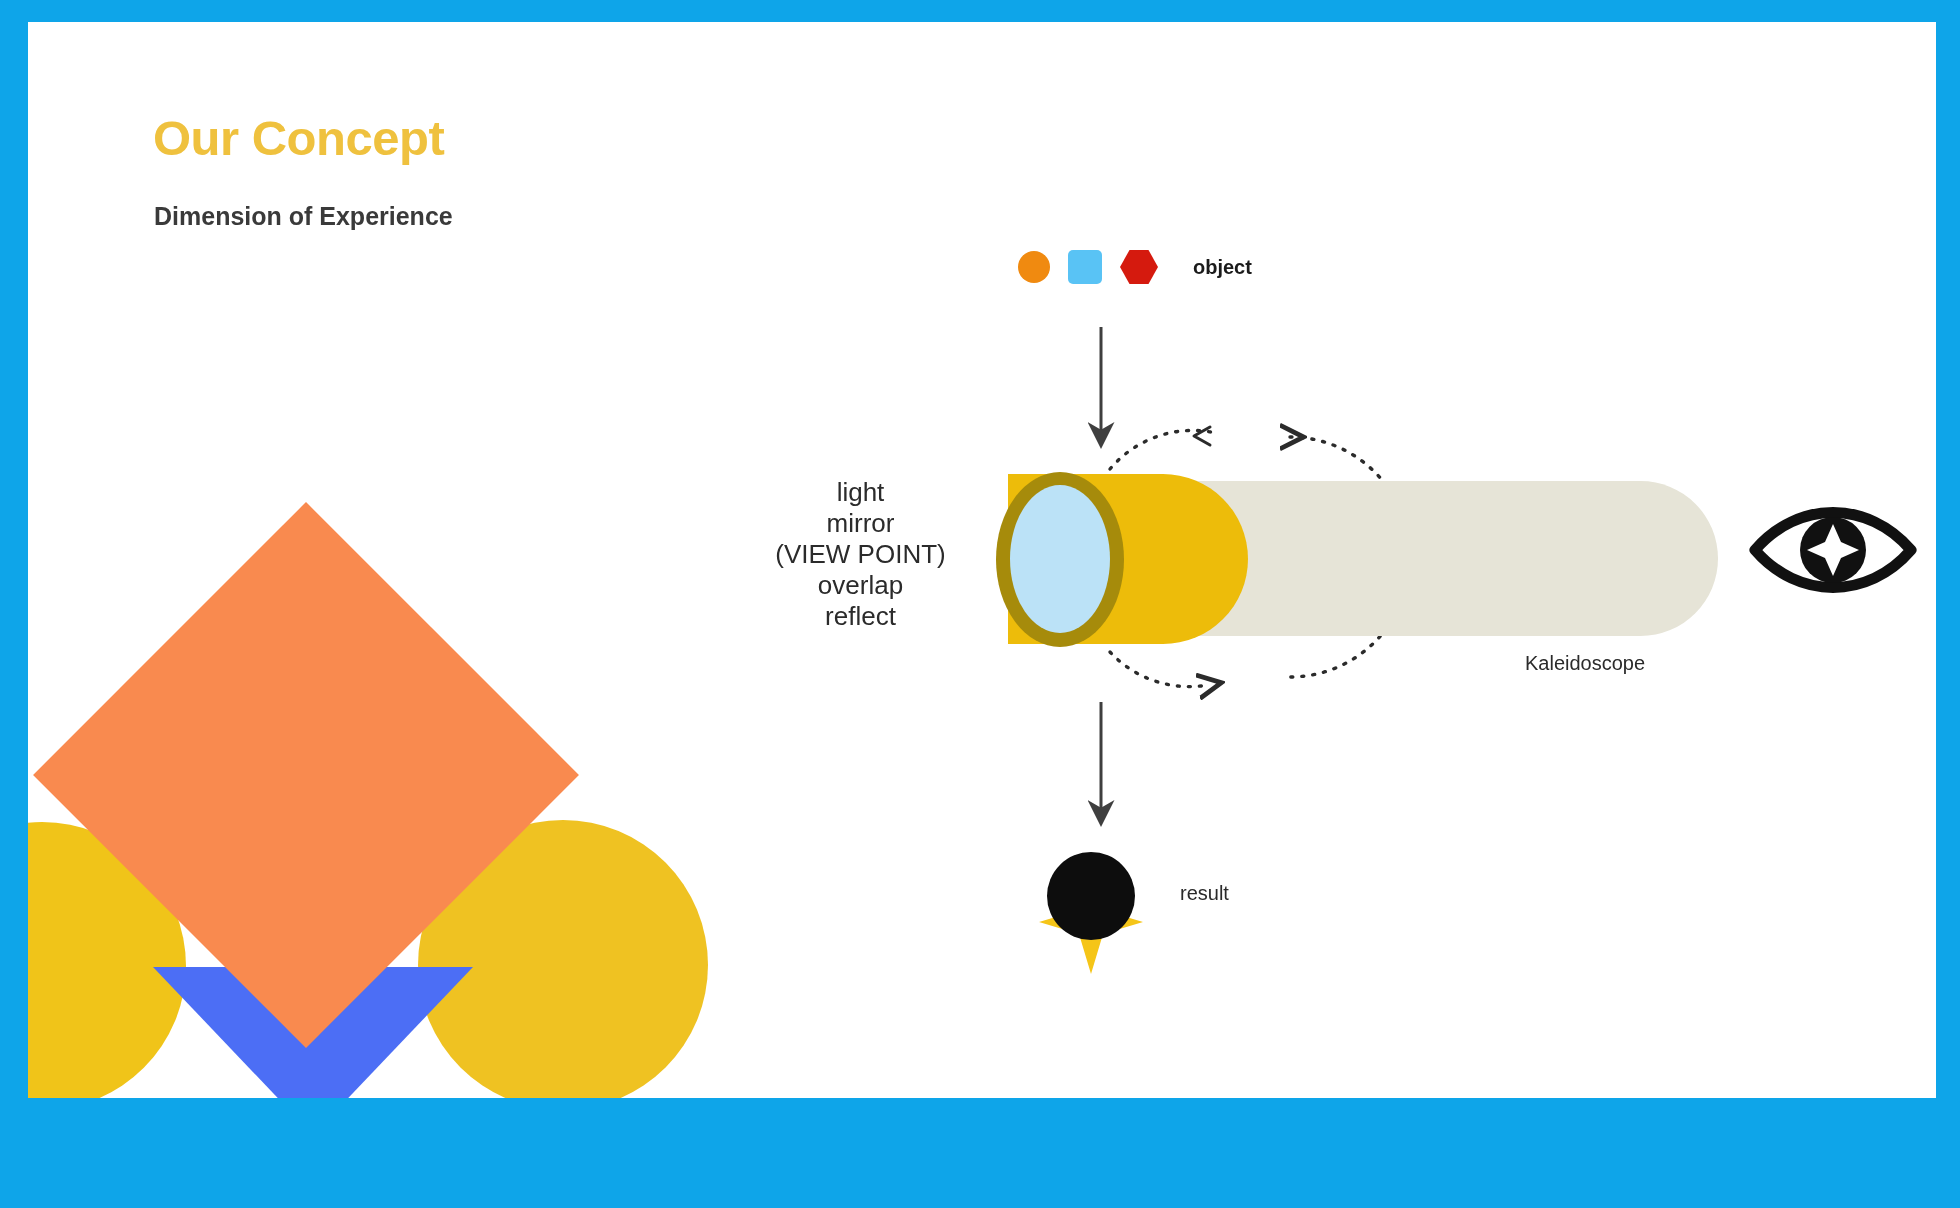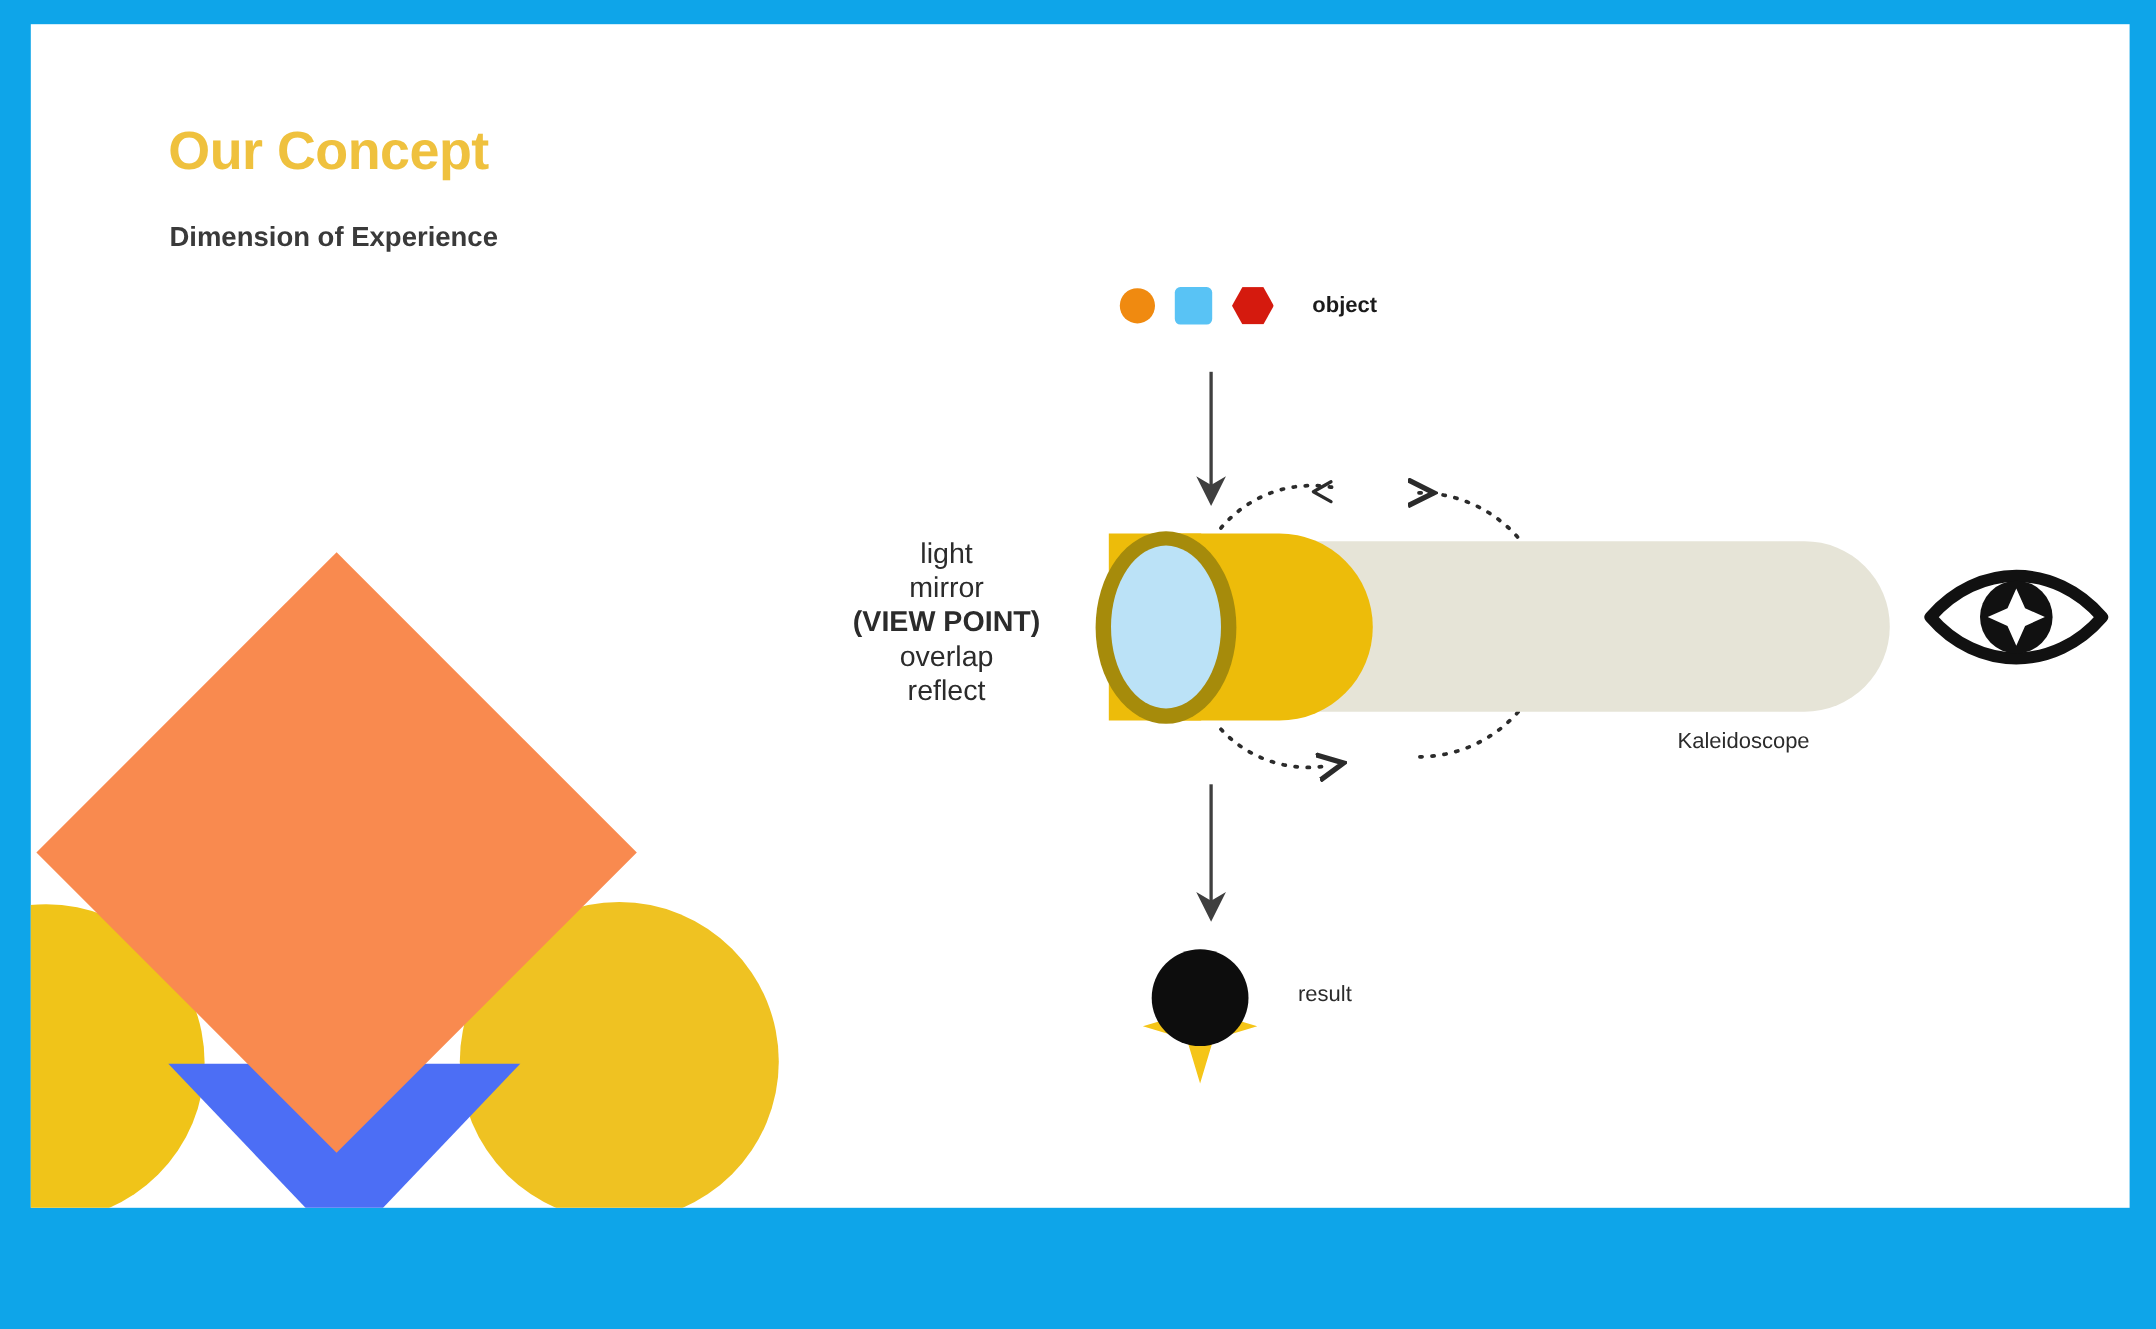--- a/index.html
+++ b/index.html
@@ -95,21 +95,21 @@
     top: 798px;
     width: 290px;
     height: 290px;
     border-radius: 50%;
     background: #EFC222;
   }
 
   
   #diagram {
     position: absolute;
-    left: 0; top: 11px;
+    left: 0; top: 0;
     width: 1908px;
     height: 952px;
     pointer-events: none;
   }
 
   
   #object-row {
     position: absolute;
     left: 990px;
     top: 228px;
@@ -144,21 +144,21 @@
   #viewpoint-stack {
     position: absolute;
     left: 730px;
     top: 455px;
     width: 205px;
     text-align: center;
     font-size: 26px;
     line-height: 31px;
     color: #2b2b2b;
   }
-  #viewpoint-stack .strong { font-weight: bold; }
+  #viewpoint-stack .strong { font-weight: normal; }
 
   
   #tube-body {
     position: absolute;
     left: 1090px;
     top: 459px;
     width: 600px;
     height: 155px;
     background: #E6E4D7;
     border-radius: 0 78px 78px 0;

